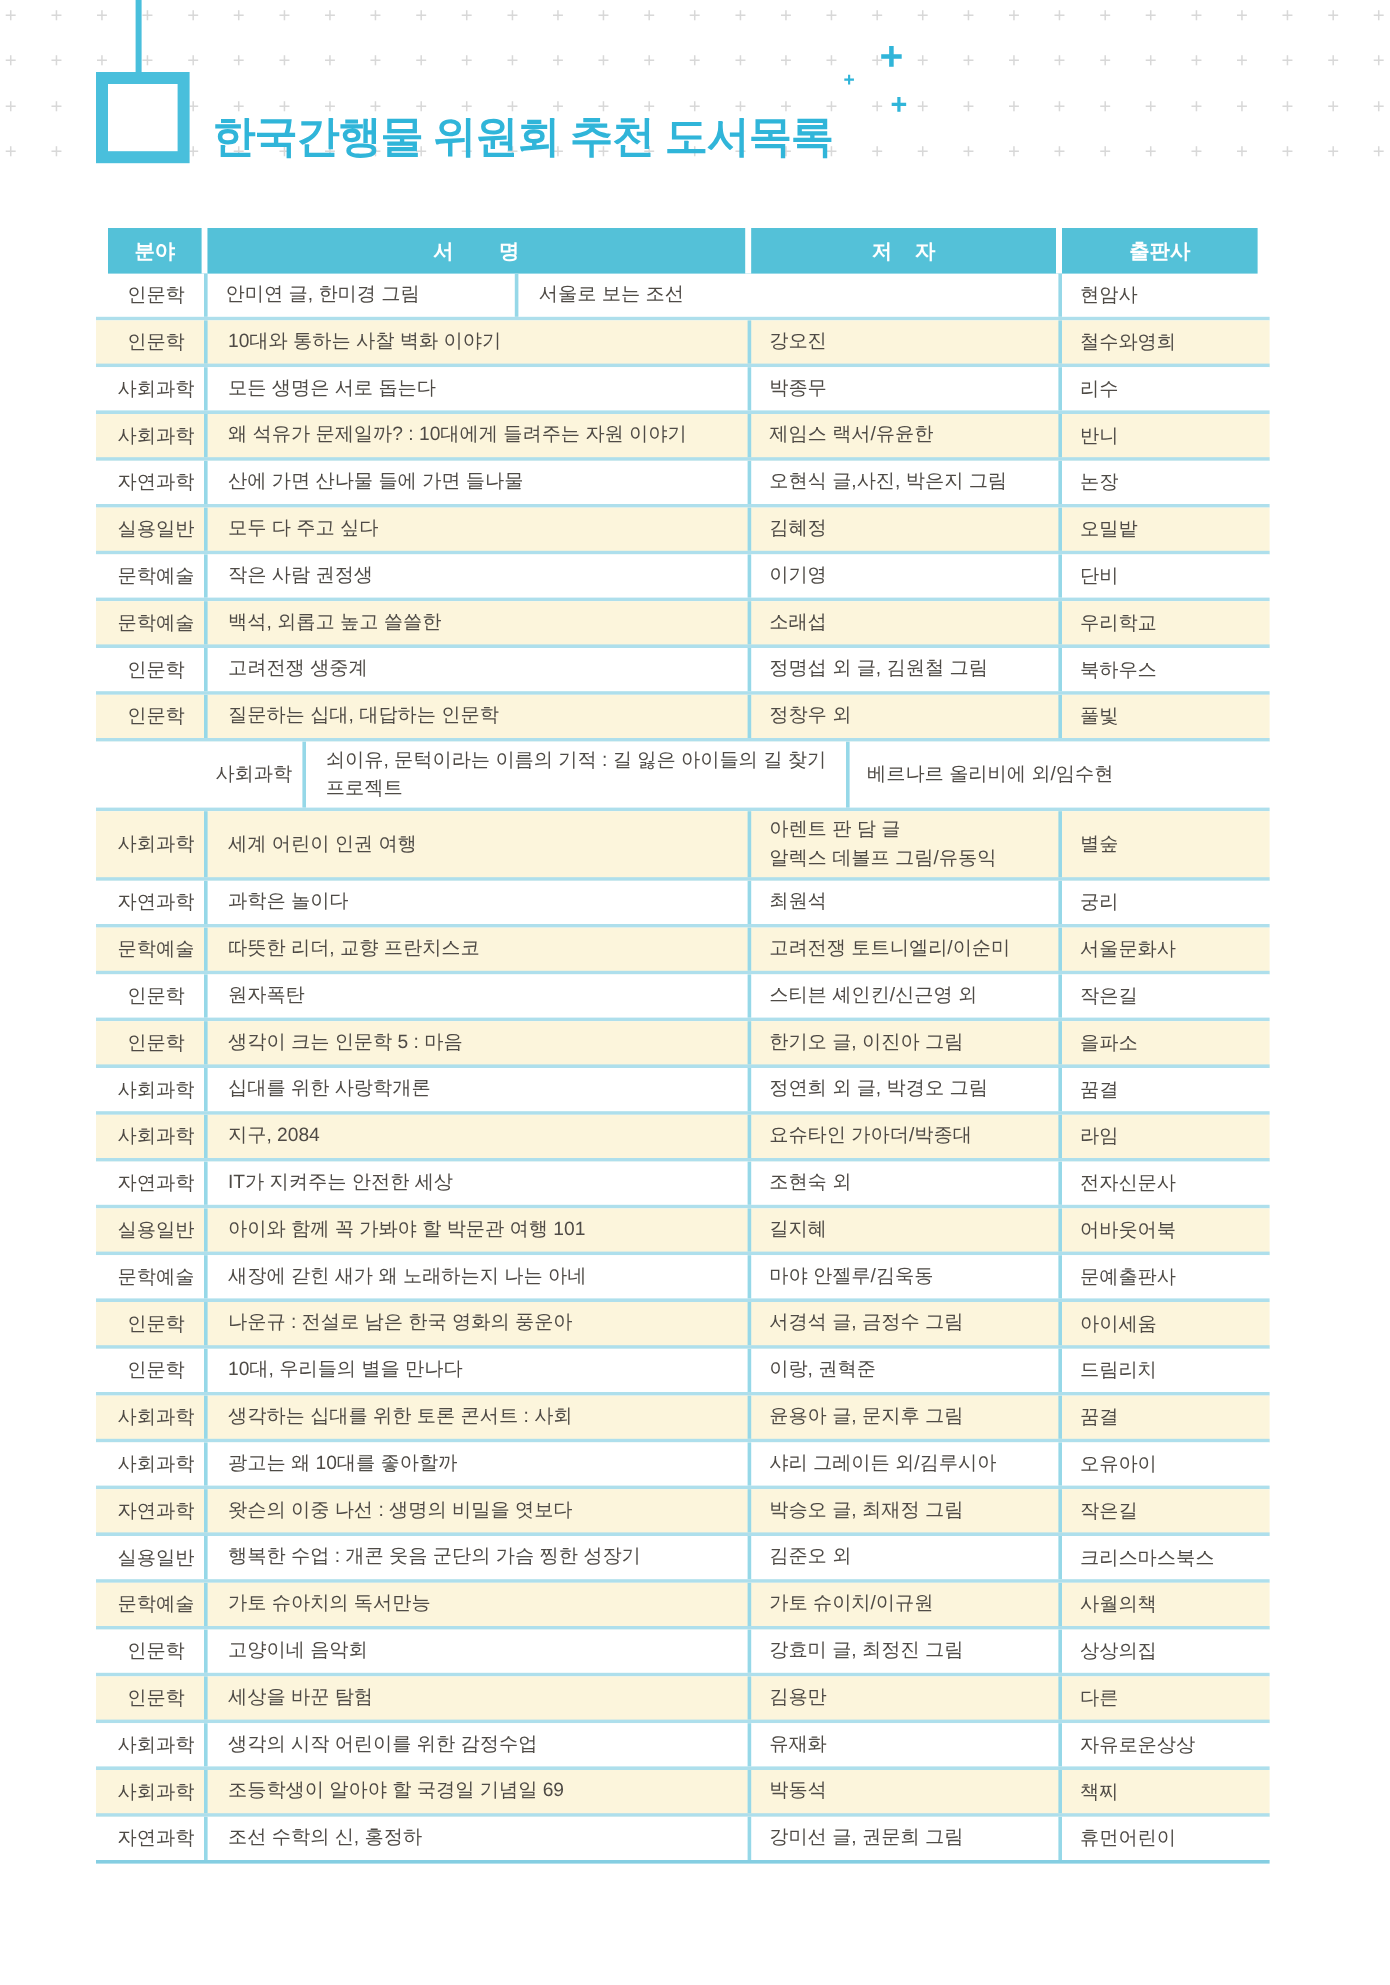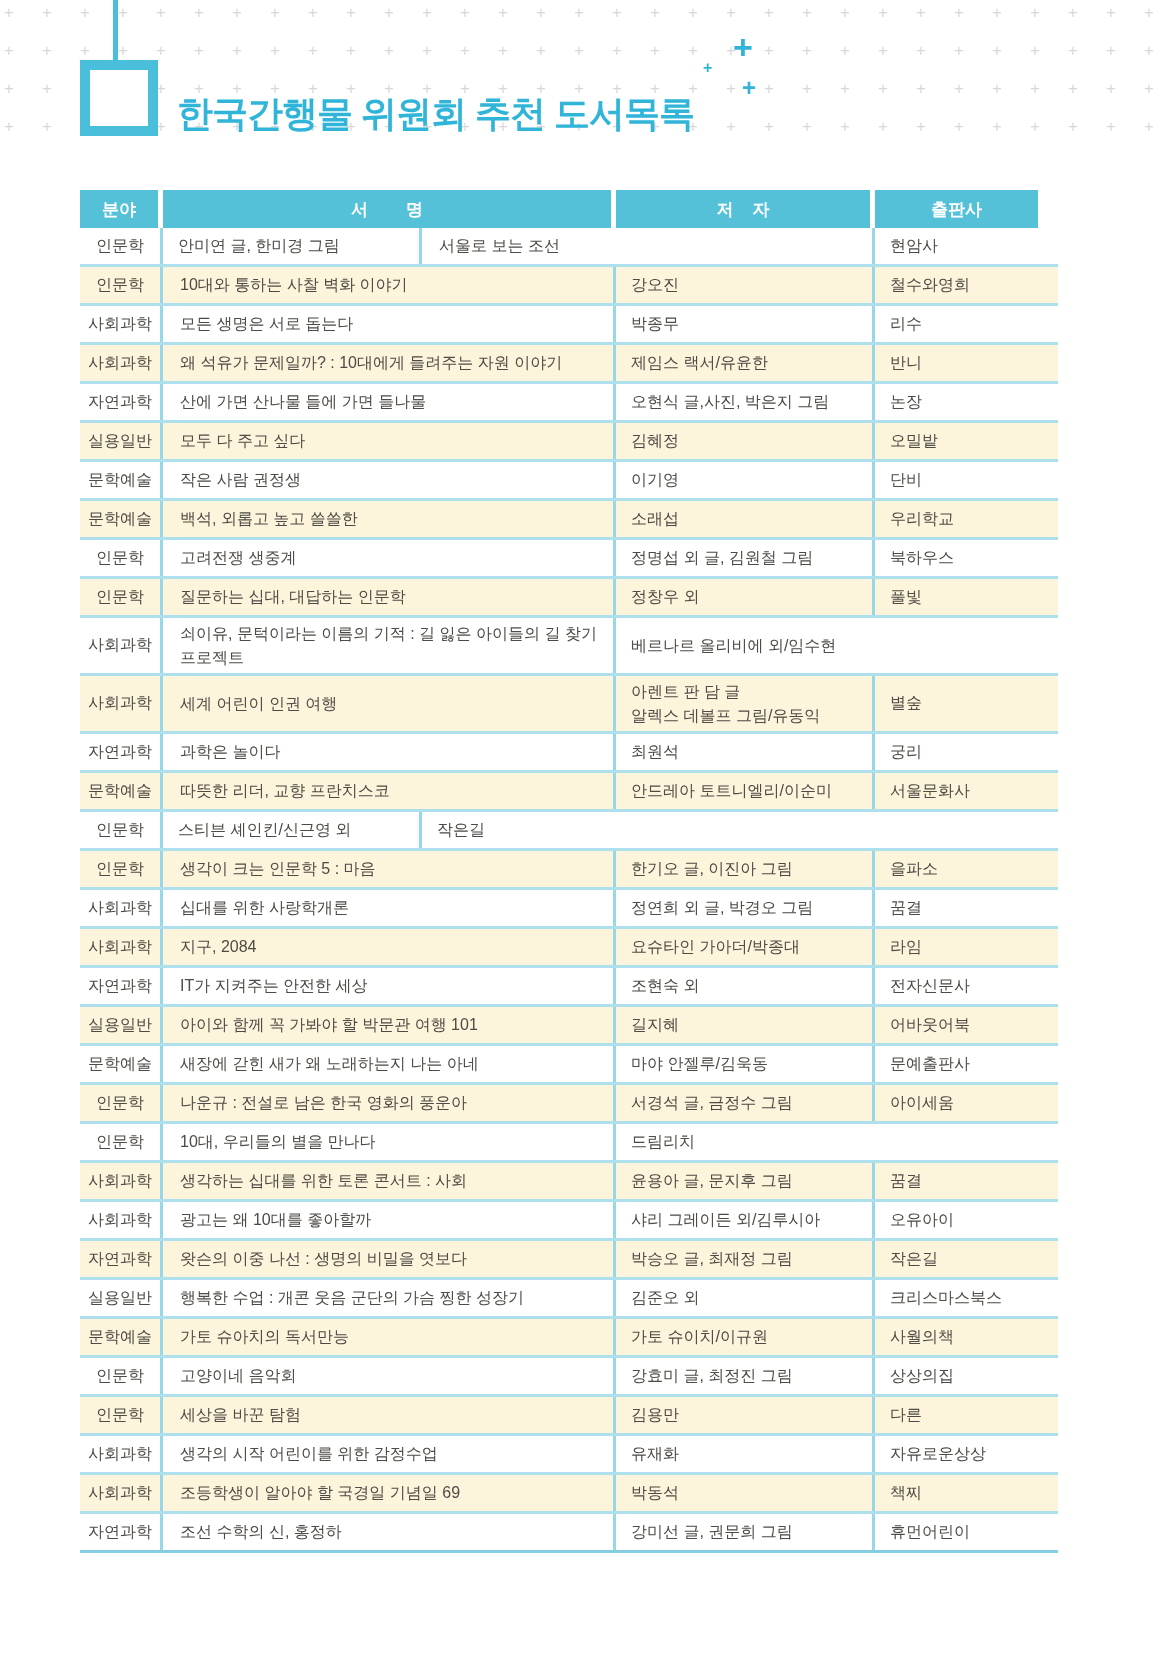--- a/index.html
+++ b/index.html
@@ -32,21 +32,21 @@
   }
   .deco-plus{position:absolute;color:#30B5D9;font-weight:bold;line-height:1;}
   .deco-plus.big{left:733px;top:30px;font-size:34px;}
   .deco-plus.small{left:703px;top:60px;font-size:16px;}
   .deco-plus.mid{left:742px;top:76px;font-size:24px;}
 
   
   .book-table{
     position:absolute;left:80px;top:190px;width:958px;
   }
-  .t-row{display:flex;width:978px;box-sizing:border-box;}
+  .t-row{display:flex;width:978px;box-sizing:border-box;justify-content:center;}
   .t-cell{box-sizing:border-box;display:flex;align-items:center;}
   .c-field{width:83px;justify-content:center;text-align:center;}
   .c-title{width:453px;padding-left:17px;}
   .c-author{width:259px;padding-left:15px;}
   .c-pub{width:163px;padding-left:15px;}
 
   .t-head{height:38px;}
   .t-head .t-cell{
     background:#54C1D8;color:#ffffff;font-weight:bold;font-size:17px;
     justify-content:center;padding-left:0;white-space:pre;
@@ -285,25 +285,26 @@
   </div>
       <div class="t-row odd">
     <div class="t-cell c-field">자연과학</div>
     <div class="t-cell c-title">과학은 놀이다</div>
     <div class="t-cell c-author">최원석</div>
     <div class="t-cell c-pub">궁리</div>
   </div>
       <div class="t-row even">
     <div class="t-cell c-field">문학예술</div>
     <div class="t-cell c-title">따뜻한 리더, 교향 프란치스코</div>
-    <div class="t-cell c-author">안드레아 토트니엘리/이순미</div>
+    <div class="t-cell c-author">고려전쟁 토트니엘리/이순미</div>
     <div class="t-cell c-pub">서울문화사</div>
   </div>
       <div class="t-row odd">
     <div class="t-cell c-field">인문학</div>
+    <div class="t-cell c-title">원자폭탄</div>
     <div class="t-cell c-author">스티븐 셰인킨/신근영 외</div>
     <div class="t-cell c-pub">작은길</div>
   </div>
       <div class="t-row even">
     <div class="t-cell c-field">인문학</div>
     <div class="t-cell c-title">생각이 크는 인문학 5 : 마음</div>
     <div class="t-cell c-author">한기오 글, 이진아 그림</div>
     <div class="t-cell c-pub">을파소</div>
   </div>
       <div class="t-row odd">
@@ -338,20 +339,21 @@
   </div>
       <div class="t-row even">
     <div class="t-cell c-field">인문학</div>
     <div class="t-cell c-title">나운규 : 전설로 남은 한국 영화의 풍운아</div>
     <div class="t-cell c-author">서경석 글, 금정수 그림</div>
     <div class="t-cell c-pub">아이세움</div>
   </div>
       <div class="t-row odd">
     <div class="t-cell c-field">인문학</div>
     <div class="t-cell c-title">10대, 우리들의 별을 만나다</div>
+    <div class="t-cell c-author">이랑, 권혁준</div>
     <div class="t-cell c-pub">드림리치</div>
   </div>
       <div class="t-row even">
     <div class="t-cell c-field">사회과학</div>
     <div class="t-cell c-title">생각하는 십대를 위한 토론 콘서트 : 사회</div>
     <div class="t-cell c-author">윤용아 글, 문지후 그림</div>
     <div class="t-cell c-pub">꿈결</div>
   </div>
       <div class="t-row odd">
     <div class="t-cell c-field">사회과학</div>

